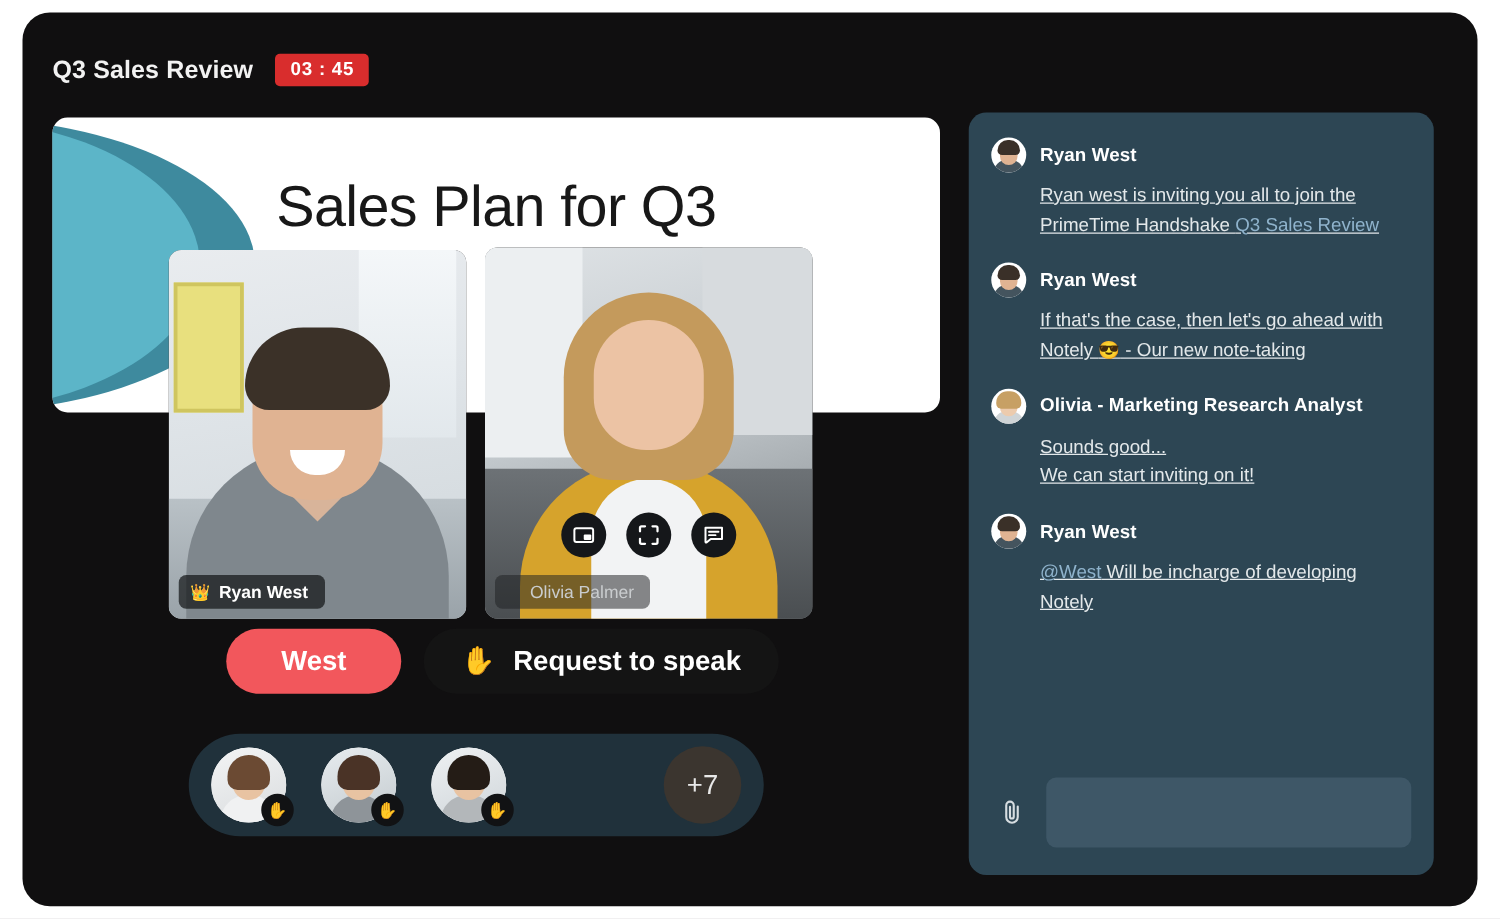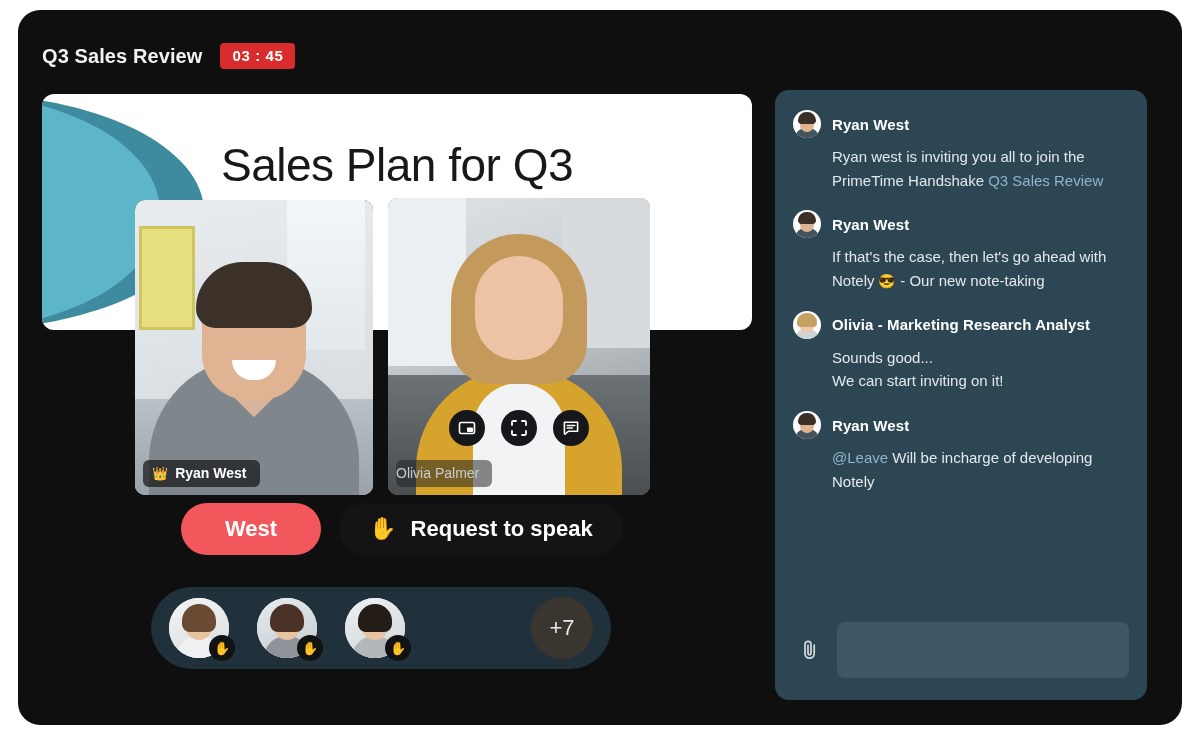--- a/index.html
+++ b/index.html
@@ -139,21 +139,21 @@
   }
 
   
   .tile-name-badge {
     position: absolute; left: 8px; bottom: 8px;
     display: flex; align-items: center; gap: 7px;
     background: rgba(20,22,24,.72);
     padding: 5px 13px 6px 9px; border-radius: 6px;
   }
   .tile-name-badge .label { color: #ffffff; font-size: 14px; font-weight: bold; }
-  #tile-name-olivia { background: rgba(30,32,34,.52); padding-left: 0; }
+  #tile-name-olivia { background: rgba(30,32,34,.52); padding-left: 28px; }
   #tile-name-olivia .label { color: #c9ccce; font-weight: normal; }
   .crown-icon { font-size: 13px; line-height: 1; }
 
   
   #tile-controls {
     position: absolute; left: 0; right: 0; top: 212px;
     display: flex; justify-content: center; gap: 16px;
   }
   .tile-ctrl-btn {
     width: 36px; height: 36px; border-radius: 50%;
@@ -247,20 +247,21 @@
   }
   .chat-avatar.female .ca-hair { background: #c7a064; width: 20px; height: 14px; }
   .chat-avatar.female .ca-head { background: #eccbad; }
   .chat-avatar.female .ca-body { background: #cfd4d6; }
   .chat-author {
     color: #ffffff; font-size: 15px; font-weight: bold; letter-spacing: .1px;
   }
   .chat-body {
     color: #e3e8ea; font-size: 15px; line-height: 1.58;
     padding-left: 39px;
+    text-decoration: underline;
   }
   .chat-link { color: #8fb3cc; }
   .chat-mention { color: #8fb3cc; }
   .emoji-inline { font-size: 14px; }
 
   
   #chat-composer {
     position: absolute; left: 18px; right: 18px; bottom: 22px;
     height: 56px; display: flex; align-items: center; gap: 10px;
   }
@@ -439,21 +440,21 @@
     <div class="chat-message">
       <div class="chat-msg-head">
         <div class="chat-avatar">
           <div class="ca-body"></div>
             <div class="ca-head"></div>
             <div class="ca-hair"></div>
         </div>
         <span class="chat-author">Ryan West</span>
       </div>
       <div class="chat-body">
-        <div><span class="chat-mention">@Leave</span><span> Will be incharge of developing</span></div>
+        <div><span class="chat-mention">@West</span><span> Will be incharge of developing</span></div>
         <div>Notely</div>
       </div>
     </div>
 
     <div id="chat-composer">
       <button id="attach-button">
         <svg width="20" height="24" viewBox="0 0 20 24">
           <path d="M14.2 7.2v8.4a4.6 4.6 0 0 1-9.2 0V6.3a3 3 0 0 1 6 0v9a1.5 1.5 0 0 1-3 0V7.4" fill="none" stroke="#d6dde1" stroke-width="1.7" stroke-linecap="round"></path>
         </svg>
       </button>

